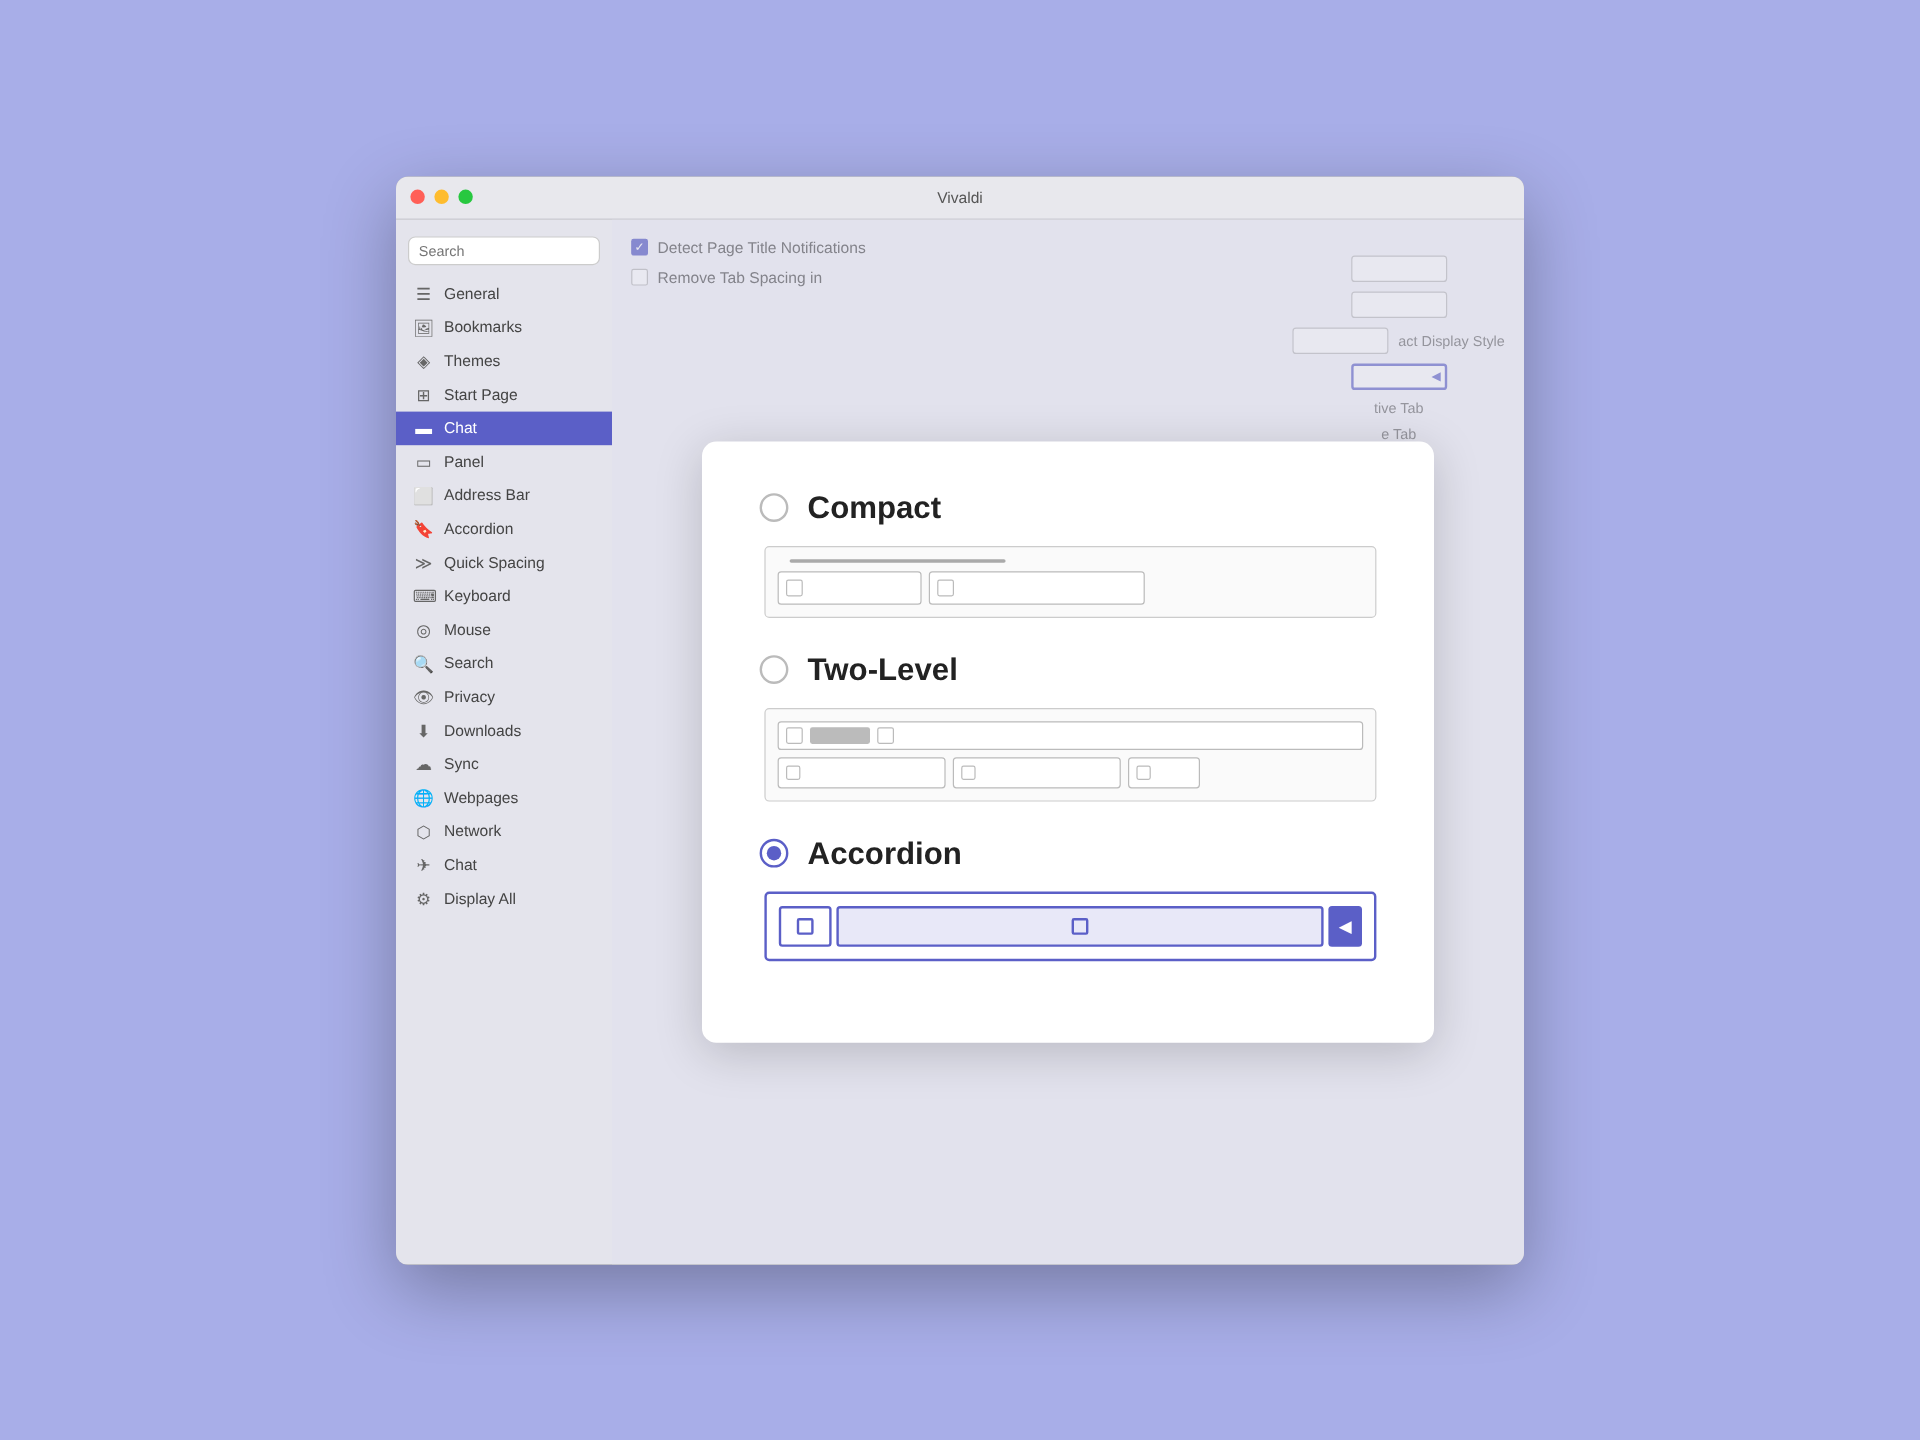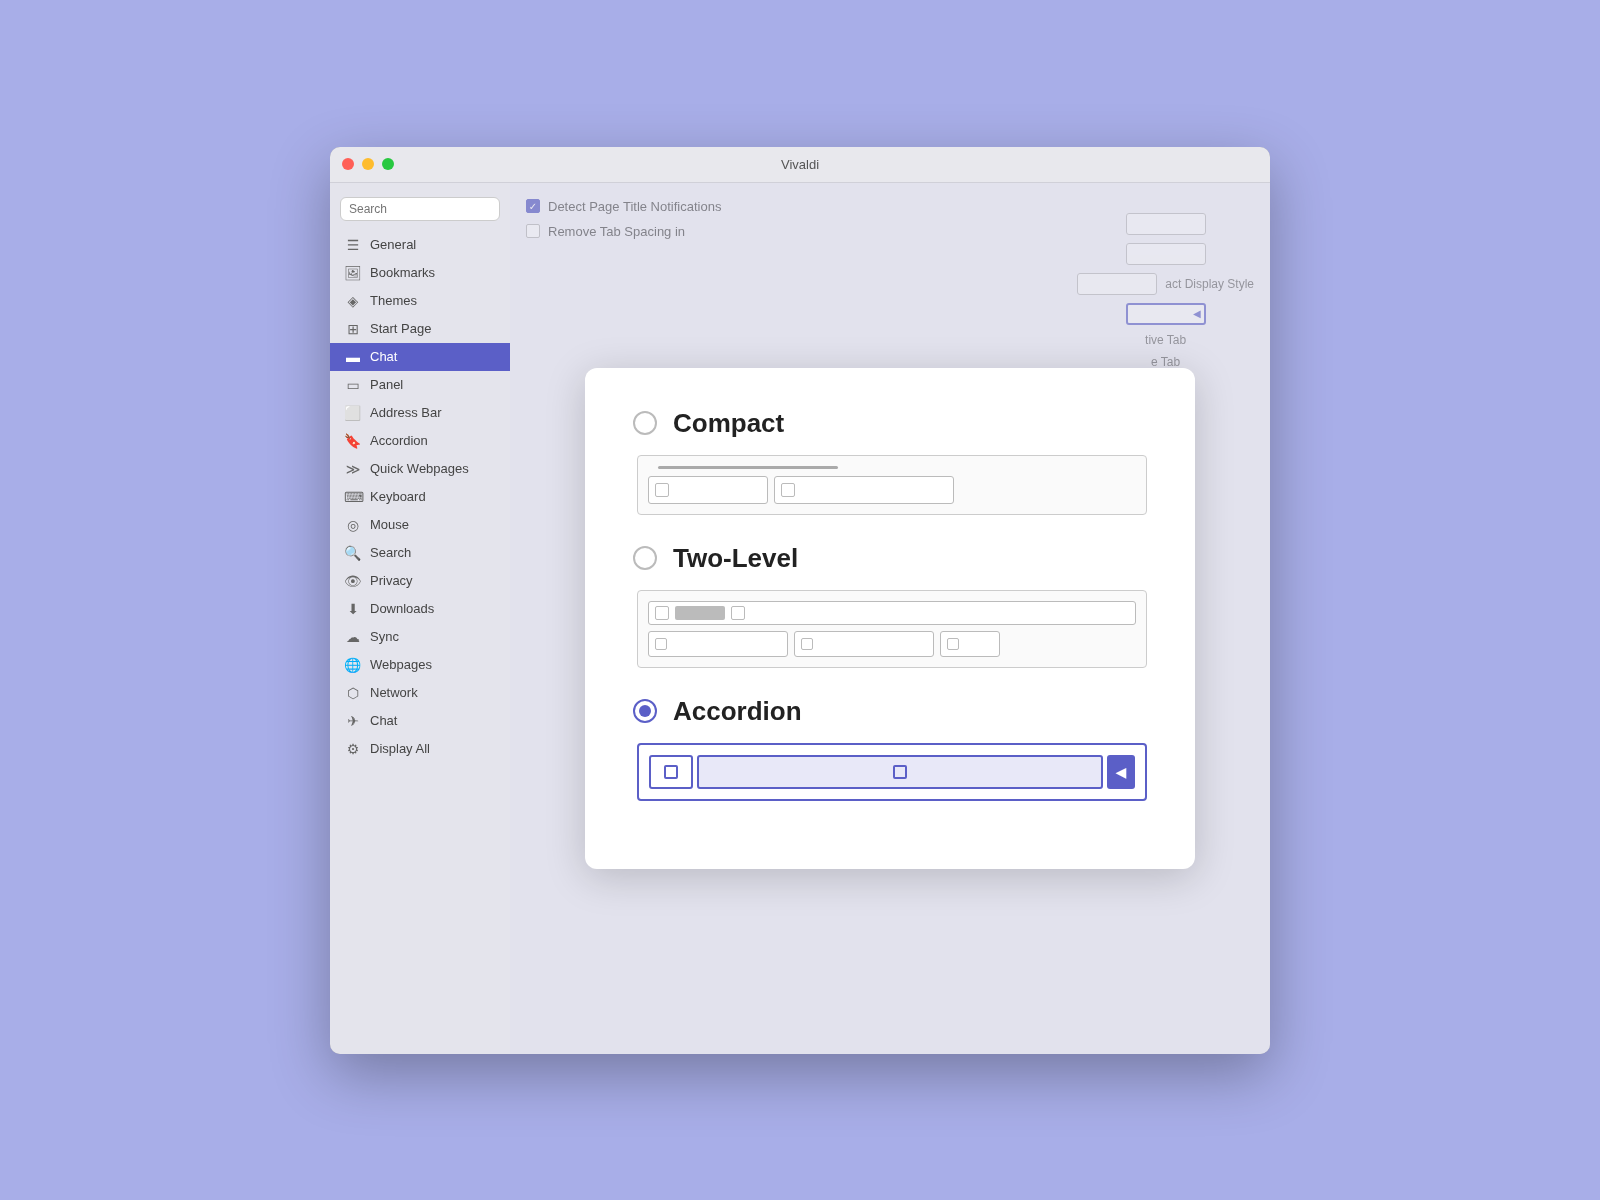--- a/index.html
+++ b/index.html
@@ -334,21 +334,21 @@
       <div class="sidebar-item">
         <span class="item-icon">⬜</span>
         <span class="item-label">Address Bar</span>
       </div>
       <div class="sidebar-item">
         <span class="item-icon">🔖</span>
         <span class="item-label">Accordion</span>
       </div>
       <div class="sidebar-item">
         <span class="item-icon">≫</span>
-        <span class="item-label">Quick Webpages</span>
+        <span class="item-label">Quick Spacing</span>
       </div>
       <div class="sidebar-item">
         <span class="item-icon">⌨</span>
         <span class="item-label">Keyboard</span>
       </div>
       <div class="sidebar-item">
         <span class="item-icon">◎</span>
         <span class="item-label">Mouse</span>
       </div>
       <div class="sidebar-item">

